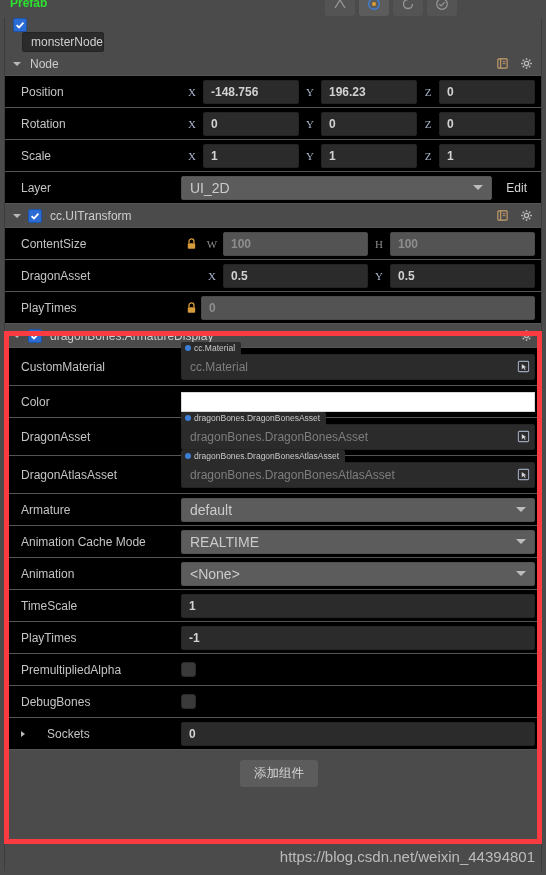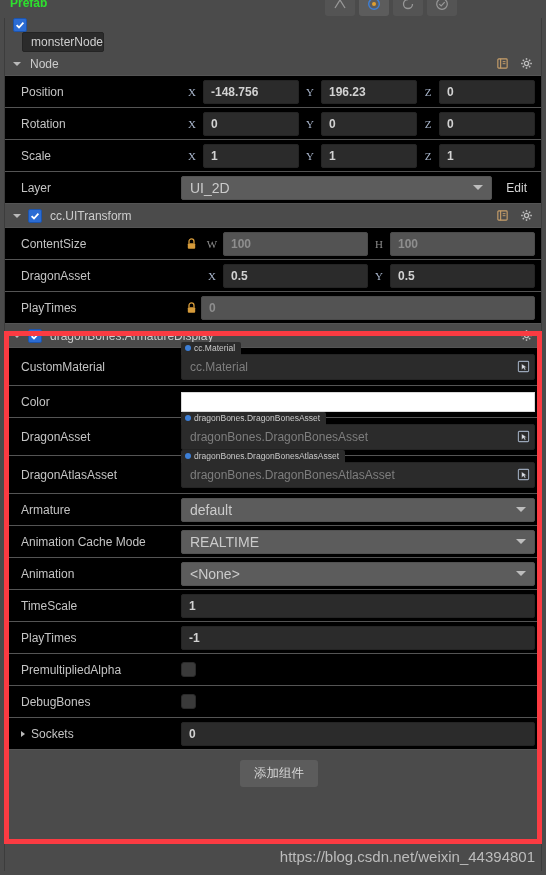--- a/index.html
+++ b/index.html
@@ -77,21 +77,21 @@
   .sec-icons { margin-left: auto; display: flex; align-items: center; gap: 11px; }
 
   
   .row {
     height: 32px; display: flex; align-items: center;
     padding-left: 16px; padding-right: 6px;
     border-bottom: 1px solid #545454;
   }
   .row.tall { height: 38px; }
   .lbl { color: #c4c4c4; font-size: 12px; width: 160px; flex: none; }
-  .lbl.indent { display: flex; align-items: center; }
+  .lbl.indent { display: flex; align-items: center; gap: 16px; }
   .lbl.indent .caret { margin-right: 6px; }
 
   .fields { flex: 1; display: flex; align-items: center; gap: 0; min-width: 0; }
 
   .axis {
     width: 22px; flex: none; text-align: center;
     color: #a9b6cc; font-size: 11px; font-family: "Liberation Serif", serif;
   }
   .axis.dim { color: #8c8c8c; }
 

